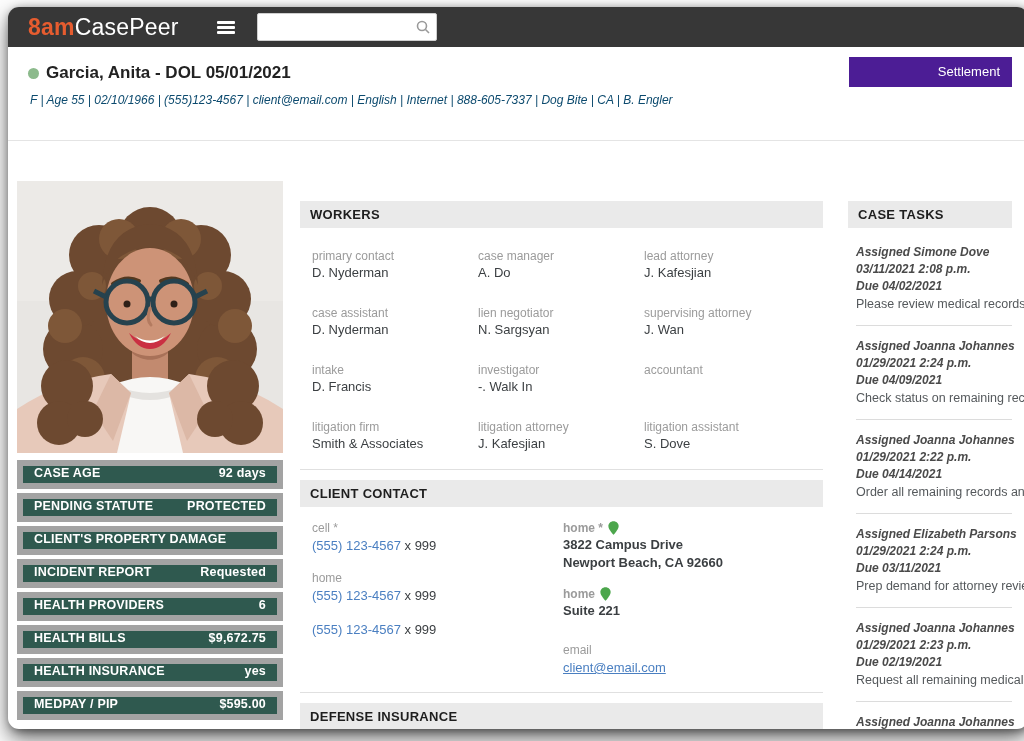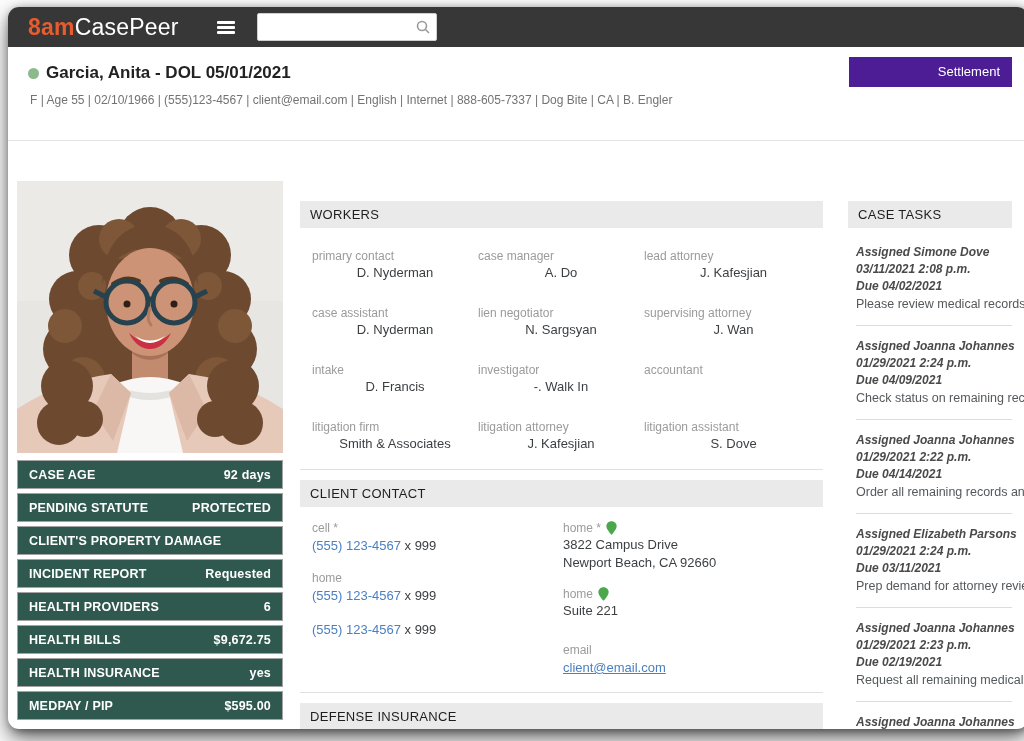--- a/index.html
+++ b/index.html
@@ -21,57 +21,57 @@
   .searchwrap input { width:180px; height:28px; border:1px solid #cfcfcf; border-radius:2px;
                       background:#fff; padding:0 28px 0 8px; font-size:13px; outline:none;
                       font-family:"Liberation Sans", sans-serif; }
   .searchwrap svg { position:absolute; right:7px; top:7px; }
 
   
   .hdr { position:relative; height:94px; border-bottom:1px solid #e4e4e4; }
   .titlerow { position:absolute; left:20px; top:16px; display:flex; align-items:center; }
   .dot { width:11px; height:11px; border-radius:50%; background:#8cba8c; margin-right:7px; }
   .casetitle { font-size:17px; font-weight:bold; color:#222; }
-  .infoline { position:absolute; left:22px; top:46px; font-size:12px; color:#737373; }
+  .infoline { position:absolute; left:22px; top:46px; font-size:12px; color:#0c4a6e;font-style:italic; }
   .statusbtn { position:absolute; left:841px; top:10px; width:163px; height:30px;
                background:#4c1d95; color:#fff; font-size:13px;
                text-align:right; line-height:30px; padding-right:12px; cursor:pointer;padding-left:28px; }
 
   
   .main { position:relative; width:100%; height:587px; }
 
   .leftcol  { position:absolute; left:9px;   top:40px; width:266px; }
   .midcol   { position:absolute; left:292px; top:60px; width:523px; }
   .rightcol { position:absolute; left:840px; top:60px; width:164px; }
 
   .photo { width:266px; height:272px; display:block; }
 
   .stats { margin-top:7px; }
-  .stat-row { height:29px; margin-bottom:4px; background:#2f594f; border:1px solid #a3a3a3;
-              display:flex; justify-content:space-between; align-items:center;
+  .stat-row { height:29px; margin-bottom:4px; background:#2f594f; border:6px solid #a3a3a3;
+              display:flex; justify-content:space-between; align-items:flex-start;
               padding:0 11px; cursor:pointer; }
   .stat-row span { color:#fff; font-weight:bold; font-size:12.5px; letter-spacing:.2px; }
 
   .sechdr { background:#eaeaea; height:27px; line-height:27px; padding:0 10px;
-            font-size:13px; font-weight:normal; color:#1e1e1e; letter-spacing:.3px; }
+            font-size:13px; font-weight:bold; color:#1e1e1e; letter-spacing:.3px; }
   .rule { border-top:1px solid #e0e0e0; margin:16px 0 10px 0; }
 
   .workers-grid { display:grid; grid-template-columns:166px 166px 1fr;
                   padding:20px 0 0 12px; row-gap:23px; }
   .field-label { font-size:12px; color:#9b9b9b; line-height:16px; }
-  .field-value { font-size:13px; color:#3b3f42; line-height:18px; min-height:18px;text-align:center; }
+  .field-value { font-size:13px; color:#3b3f42; line-height:18px; min-height:18px; }
 
   .contact-grid { display:grid; grid-template-columns:251px 1fr; padding:13px 0 0 12px; }
   .phone-group { margin-bottom:16px; }
   .phone-group.no-label { margin-top:3px; }
   .phone-number { font-size:13px; color:#4a7fc1; text-decoration:none; cursor:pointer; }
   .phone-ext { font-size:13px; color:#3b3f42; }
   .addr-label { font-size:12px; color:#9b9b9b; line-height:16px; display:flex; align-items:center; gap:5px; }
   .addr-line { font-size:13px; color:#3b3f42; line-height:18px; }
-  .addr-group { margin-bottom:14px; }
+  .addr-group { margin-bottom:14px;font-weight:bold; }
   .email-group { margin-top:22px; }
   .email-link { font-size:13px; color:#4a7fc1; text-decoration:underline; cursor:pointer; }
 
   .defendant { font-size:13px; font-weight:bold; color:#33373a; letter-spacing:.2px;
                padding:16px 0 0 12px; }
 
   .tasks { padding:16px 0 0 8px; }
   .task-line { font-size:12px; font-weight:bold; font-style:italic; color:#4a4a4a;
                line-height:17px; white-space:nowrap; }
   .task-desc { font-size:12.5px; color:#55595c; line-height:17px; margin-top:1px; white-space:nowrap; }

